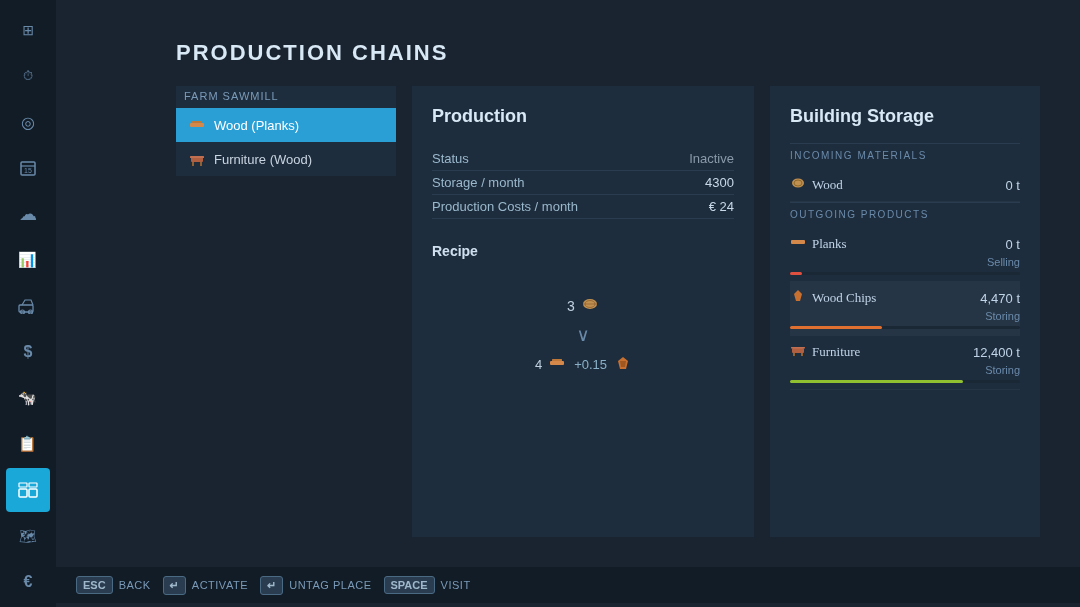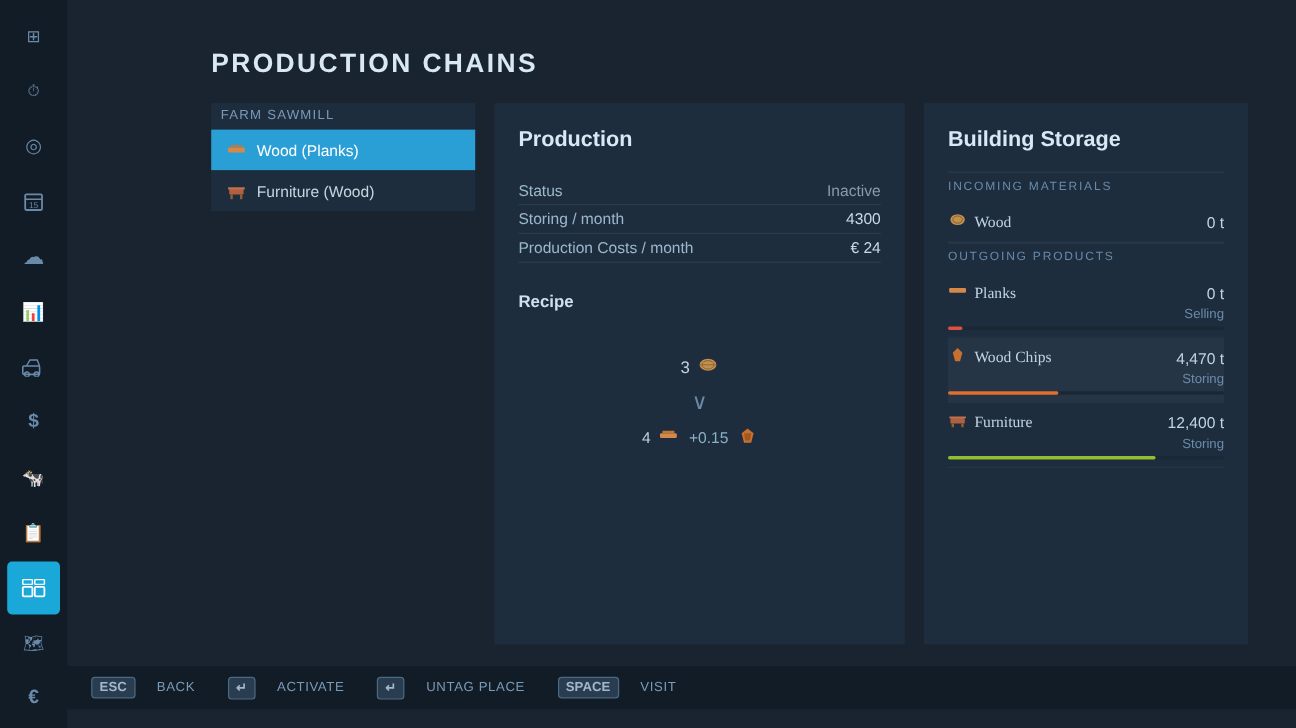--- a/index.html
+++ b/index.html
@@ -223,48 +223,47 @@
       height: 100%;
       border-radius: 2px;
     }
     .progress-selling { background: #e05040; width: 5%; }
     .progress-woodchips { background: #e07030; width: 40%; }
     .progress-furniture { background: #90c030; width: 75%; }
 
     
     .bottom-bar {
       position: absolute;
-      left: 56px; right: 0; bottom: 16px;
+      left: 56px; right: 0; bottom: 4px;
       height: 36px;
       background: #111c27;
       display: flex;
       align-items: center;
       padding: 0 20px;
-      gap: 27px;
+      gap: 12px;
     }
     .hotkey-group {
       display: flex;
       align-items: center;
       gap: 6px;
     }
     .key-badge {
       background: #2a3d50;
       border: 1px solid #4a6a84;
       border-radius: 3px;
       padding: 2px 6px;
       font-size: 11px;
       color: #a0b8cc;
       font-weight: 600;
     }
     .hotkey-label {
       font-size: 11px;
       color: #7a9ab8;
       text-transform: uppercase;
       letter-spacing: 0.5px;
-      margin-left: 12px;
     }
   </style>
 </head>
 <body>
 
 <div class="sidebar">
   <div class="sidebar-item" style="font-size:14px;">⊞</div>
   <div class="sidebar-item" style="font-size:13px;">⏱</div>
   <div class="sidebar-item" style="font-size:16px;">◎</div>
   <div class="sidebar-item" style="font-size:13px;">
@@ -329,21 +328,21 @@
     </div>
 
     <div class="production-panel">
       <div class="panel-title">Production</div>
 
       <div class="stat-row">
         <span>Status</span>
         <span class="stat-value inactive">Inactive</span>
       </div>
       <div class="stat-row">
-        <span>Storing / month</span>
+        <span>Storage / month</span>
         <span class="stat-value">4300</span>
       </div>
       <div class="stat-row">
         <span>Production Costs / month</span>
         <span class="stat-value">€ 24</span>
       </div>
 
       <div class="recipe-section">
         <div class="recipe-title">Recipe</div>
         <div class="recipe-display">

